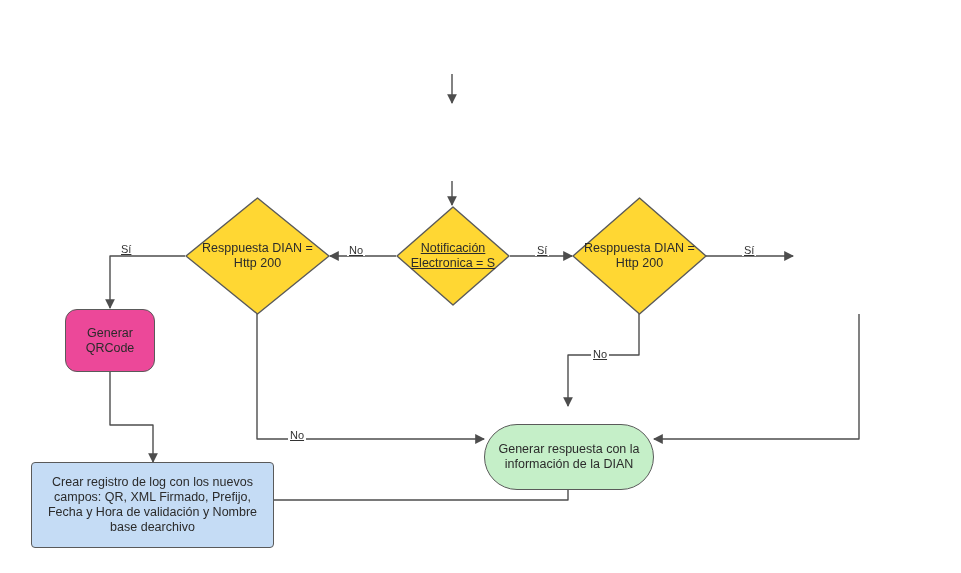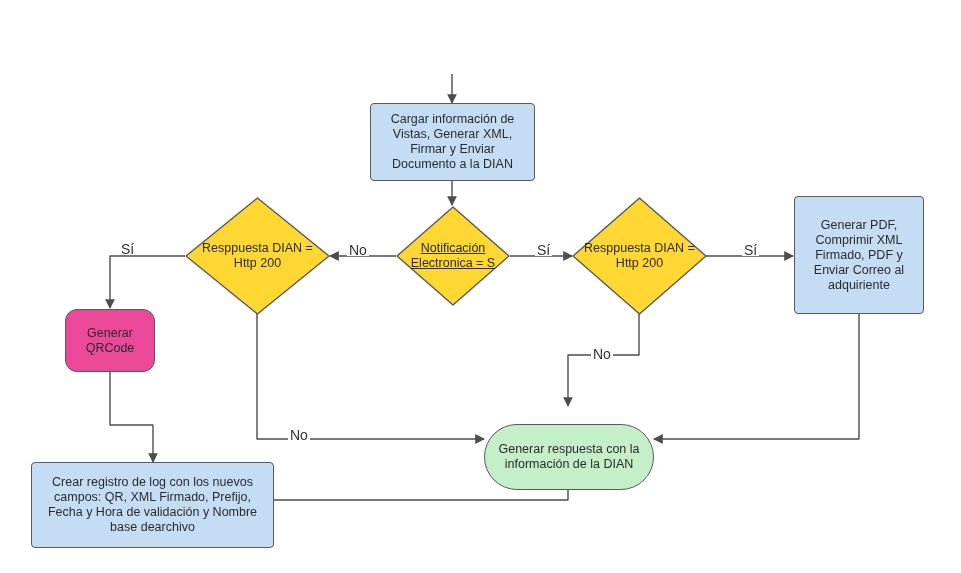--- a/index.html
+++ b/index.html
@@ -69,27 +69,28 @@
     position: absolute;
     left: 0;
     top: 0;
   }
   .n-decision .label {
     position: relative;
     z-index: 2;
   }
   .edge-label {
     position: absolute;
-    font-size: 14px;
+    font-size: 11px;
     line-height: 12px;
     color: #333333;
     background: #ffffff;
     padding: 0 2px;
     z-index: 6;
     white-space: nowrap;
+    text-decoration: underline;
   }
 </style>
 </head>
 <body>
 
 <div id="canvas">
 
   <svg id="edges" viewBox="0 0 961 573" xmlns="http://www.w3.org/2000/svg">
     <defs>
       <marker id="arrow" viewBox="0 0 10 10" refX="9" refY="5" markerWidth="7" markerHeight="7" orient="auto-start-reverse">
@@ -117,23 +118,20 @@
       <path d="M 639 307 L 639 355 L 568 355 L 568 406" marker-end="url(#arrow)"></path>
 
       <path d="M 859 314 L 859 439 L 654 439" marker-end="url(#arrow)"></path>
 
       <path d="M 273 500 L 568 500 L 568 474" marker-end="url(#arrow)"></path>
 
     </g>
   </svg>
 
 
-  <div class="node n-process" style="left:370px; top:103px; width:165px; height:78px;">
-    <span class="label">Cargar información de Vistas, Generar XML, Firmar y Enviar Documento a la DIAN</span>
-  </div>
 
   <div class="node n-decision" style="left:396px; top:206px; width:114px; height:100px;text-decoration:underline;">
     <svg class="diamond-svg" width="114" height="100" viewBox="0 0 114 100">
       <polygon points="57,1 113,50 57,99 1,50" fill="#ffd733" stroke="#5a5a5a" stroke-width="1.4" stroke-linejoin="round"></polygon>
     </svg>
     <span class="label">Notificación Electronica = S</span>
   </div>
 
   <div class="node n-decision" style="left:185px; top:197px; width:145px; height:118px;">
     <svg class="diamond-svg" width="145" height="118" viewBox="0 0 145 118">
@@ -146,23 +144,20 @@
     <svg class="diamond-svg" width="135" height="118" viewBox="0 0 135 118">
       <polygon points="67.5,1 134,59 67.5,117 1,59" fill="#ffd733" stroke="#5a5a5a" stroke-width="1.4" stroke-linejoin="round"></polygon>
     </svg>
     <span class="label">Resppuesta DIAN = Http 200</span>
   </div>
 
   <div class="node n-process-alt" style="left:65px; top:309px; width:90px; height:63px;">
     <span class="label">Generar QRCode</span>
   </div>
 
-  <div class="node n-process" style="left:794px; top:196px; width:130px; height:118px;">
-    <span class="label">Generar PDF, Comprimir XML Firmado, PDF y Enviar Correo al adquiriente</span>
-  </div>
 
   <div class="node n-process" style="left:31px; top:462px; width:243px; height:86px;">
     <span class="label">Crear registro de log con los nuevos campos: QR, XML Firmado, Prefijo, Fecha y Hora de validación y Nombre base dearchivo</span>
   </div>
 
   <div class="node n-terminator" style="left:484px; top:407px; width:170px; height:66px; border-radius:33px;margin-top:17px;">
     <span class="label">Generar respuesta con la información de la DIAN</span>
   </div>
 
   <div class="edge-label" style="left:347px; top:244px;">No</div>

